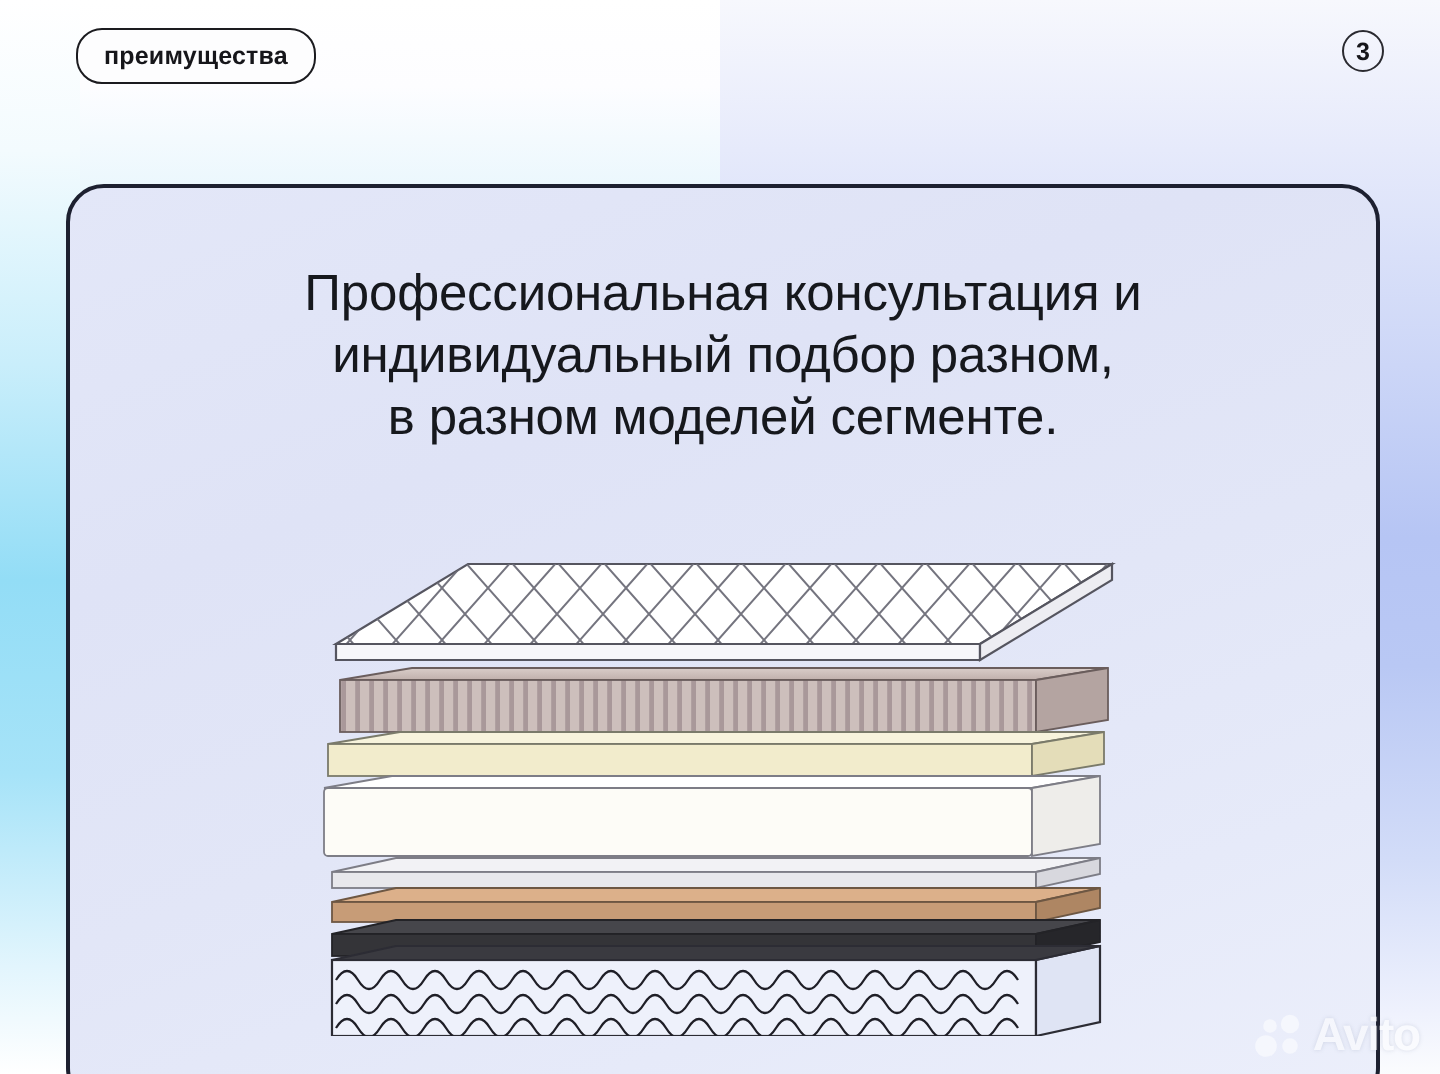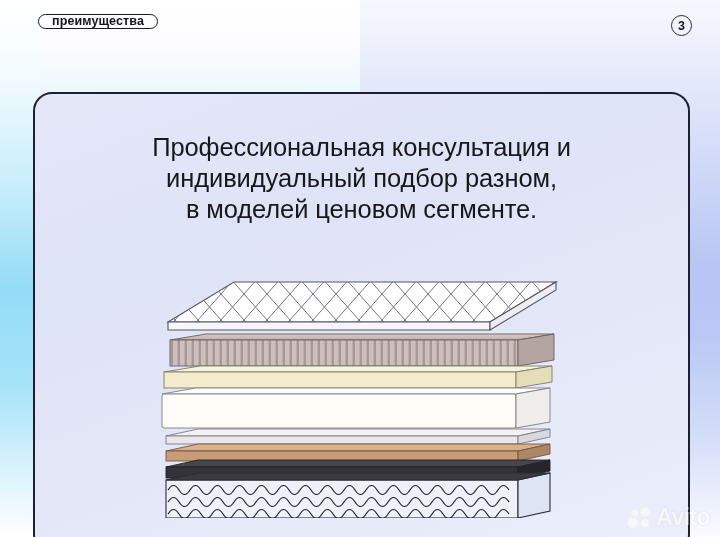--- a/index.html
+++ b/index.html
@@ -65,21 +65,21 @@
         #a6e3f8 72%,
         #e2f5fd 90%,
         #ffffff 100%);
   }
 
   
   #badge {
     position: absolute;
     left: 38px;
     top: 14px;
-    height: 15px;
+    height: 28px;
     padding: 0 13px;
     display: flex;
     align-items: center;
     justify-content: center;
     border: 1.6px solid #1b1b1f;
     border-radius: 13px;
     background: #fdfdfe;
     font-size: 12.5px;
     font-weight: 700;
     color: #16161a;
@@ -183,21 +183,21 @@
 
   <div id="badge">преимущества</div>
 
   <div id="page-number">3</div>
 
   <div id="card">
 
     <div id="heading">
       <span class="hl">Профессиональная консультация и</span>
       <span class="hl">индивидуальный подбор разном,</span>
-      <span class="hl">в моделей ценовом сегменте.</span>
+      <span class="hl">в разном моделей сегменте.</span>
     </div>
 
     <div id="mattress">
       <svg viewBox="0 0 420 250" xmlns="http://www.w3.org/2000/svg">
         <defs>
 
           <pattern id="quiltPat" width="46" height="26" patternUnits="userSpaceOnUse">
             <path d="M0 26 L23 0 L46 26 M0 0 L23 26 L46 0" fill="none" stroke="#6d6d78" stroke-width="1"></path>
           </pattern>
 

